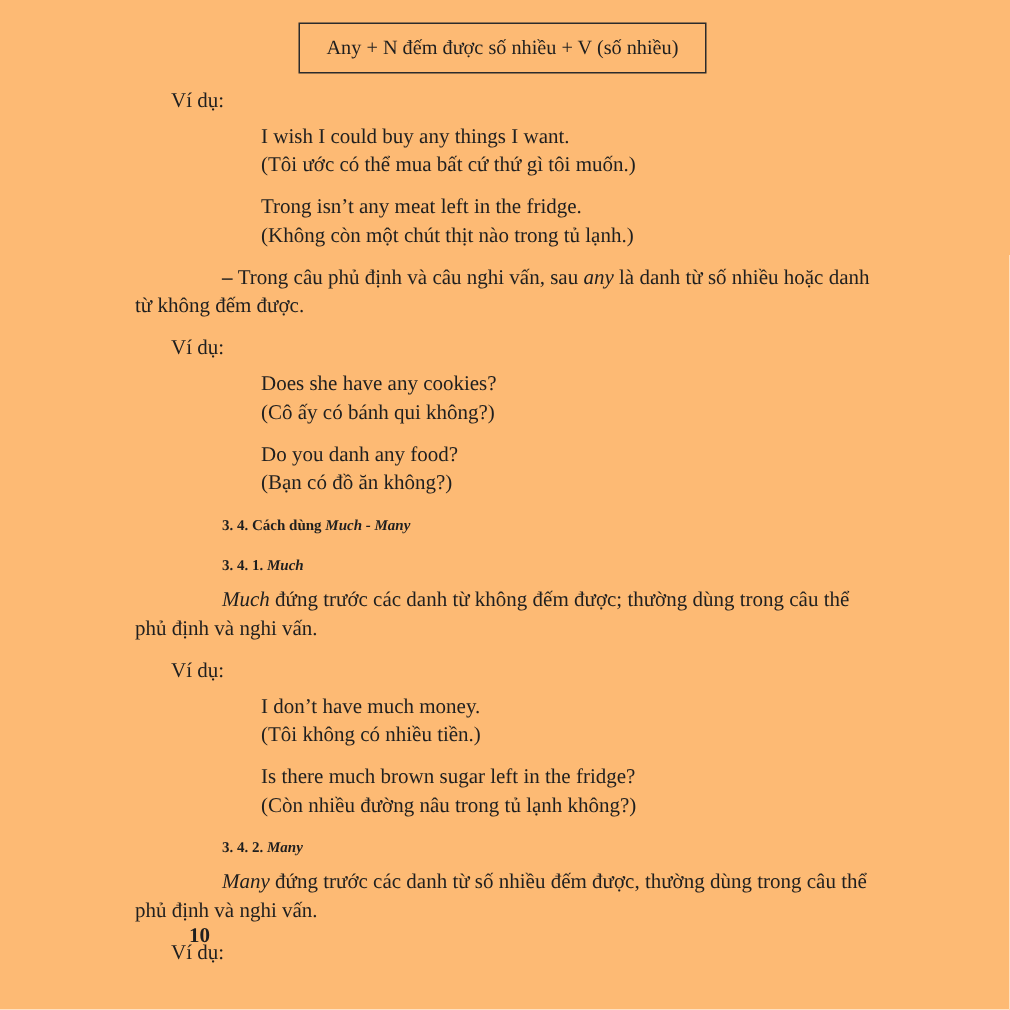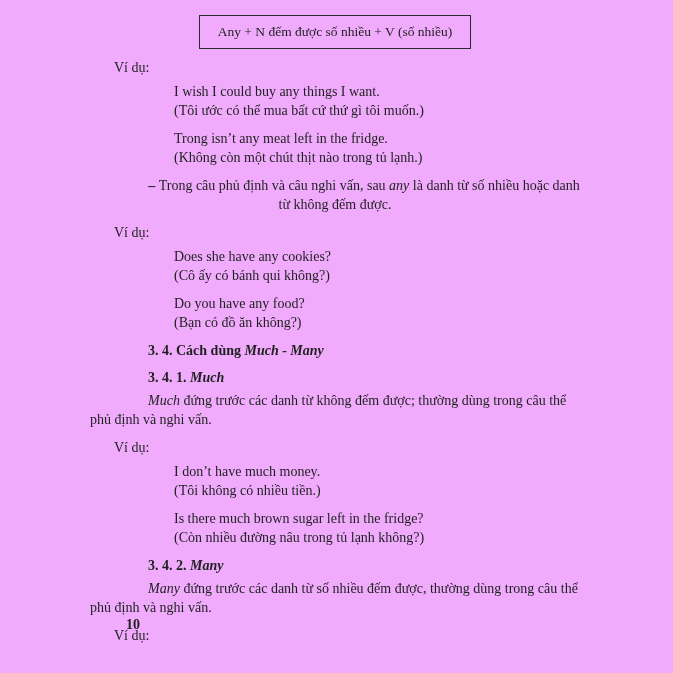--- a/index.html
+++ b/index.html
@@ -15,21 +15,21 @@
     line-height: 19px;
     color: #1f1f1f;
   }
   .page {
     position: relative;
     width: 673px;
     height: 673px;
     box-sizing: border-box;
     padding: 13px 93px 16px 90px;
     overflow: hidden;
-    background: #f0abfc;
+    background: #fdba74;
   }
   .formula-box {
     width: 262px;
     margin: 2px auto 0 auto;
     border: 1px solid #2b2b2b;
     text-align: center;
     padding: 5px 4px;
     font-size: 13.5px;
     line-height: 22px;
   }
@@ -39,27 +39,26 @@
   }
   .example {
     margin: 0 0 9px 84px;
   }
   .example .en { margin: 0; }
   .example .vi { margin: 0; }
   .example b { font-weight: normal; }
   .note {
     margin: 4px 0 2px 0;
     text-indent: 58px;
-    text-align: center;
   }
   .note .dash { font-weight: bold; }
   .note i { font-style: italic; }
   .h {
     font-weight: bold;
-    font-size: 14px;
+    font-size: 10px;
     margin: 8px 0 0 58px;
     line-height: 19px;
   }
   .h i { font-style: italic; }
   .body-p {
     margin: 4px 0 2px 0;
     text-indent: 58px;
   }
   .body-p i { font-style: italic; }
   .pagenum {
@@ -93,21 +92,21 @@
   <p class="note"><span class="dash">– </span><span>Trong câu phủ định và câu nghi vấn, sau </span><i>any</i><span> là danh từ số nhiều hoặc danh từ không đếm được.</span></p>
 
   <p class="vidu">Ví dụ:</p>
 
   <div class="example">
     <p class="en"><span>Does she have </span><b>any cookies</b><span>?</span></p>
     <p class="vi">(Cô ấy có bánh qui không?)</p>
   </div>
 
   <div class="example">
-    <p class="en"><span>Do you have </span><b>any food</b><span>?</span></p>
+    <p class="en"><span>Do you danh </span><b>any food</b><span>?</span></p>
     <p class="vi">(Bạn có đồ ăn không?)</p>
   </div>
 
   <h3 class="h"><span>3. 4. Cách dùng </span><i>Much - Many</i></h3>
 
   <h3 class="h"><span>3. 4. 1. </span><i>Much</i></h3>
 
   <p class="body-p"><i>Much</i><span> đứng trước các danh từ không đếm được; thường dùng trong câu thể phủ định và nghi vấn.</span></p>
 
   <p class="vidu">Ví dụ:</p>

